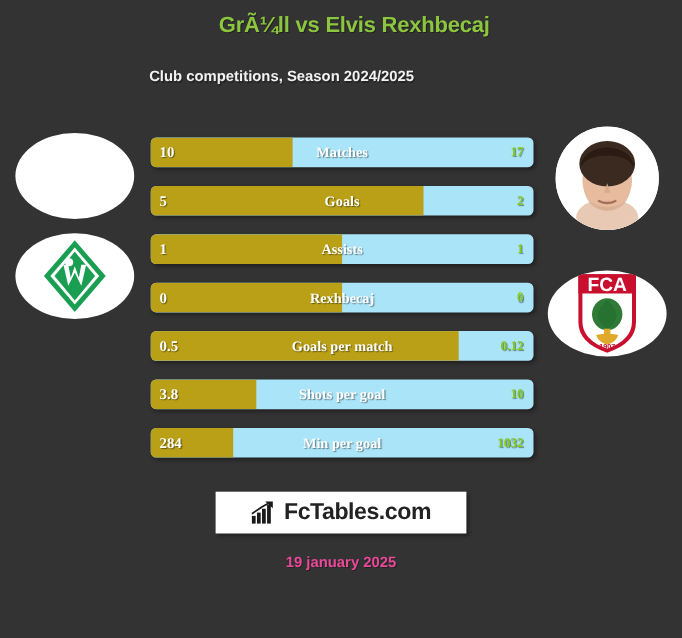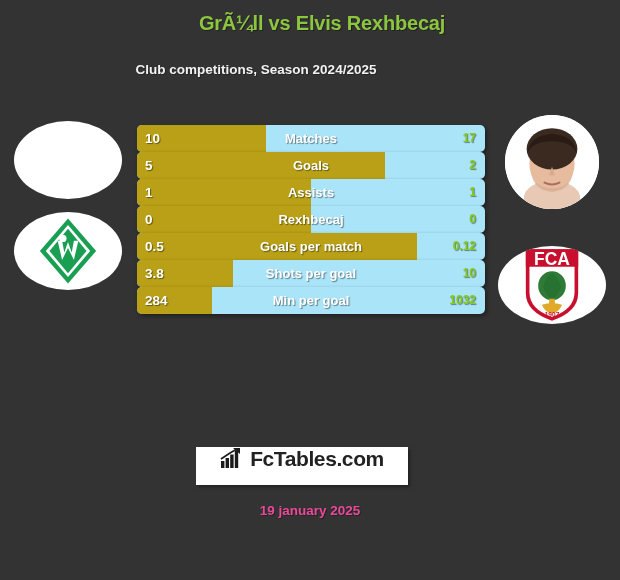--- a/index.html
+++ b/index.html
@@ -102,23 +102,25 @@
   
   .stats {
     position: absolute;
     top: 125px;
     left: 137px;
     width: 348px;
   }
   .stat-row {
     position: relative;
     height: 27px;
+    margin-bottom: 17px;
     border-radius: 5px;
     overflow: visible;
     filter: drop-shadow(2px 2px 2px rgba(0,0,0,0.40));
+    font-family: Liberation Serif, serif;
   }
   .bar-bg {
     position: absolute;
     inset: 0;
     background: #aae4f8;
     border-radius: 5px;
     overflow: hidden;
   }
   .bar-fill {
     position: absolute;
@@ -157,24 +159,25 @@
     font-size: 12px;
     font-weight: bold;
     text-shadow: 1px 1px 1px rgba(0,0,0,0.45);
   }
 
   
   .brand {
     position: absolute;
     top: 447px;
     left: 196px;
-    width: 212px;
+    width: 228px;
     height: 38px;
     background: #ffffff;
     display: flex;
+    align-items: center;
     justify-content: center;
     gap: 6px;
     box-shadow: 2px 2px 3px rgba(0,0,0,0.35);
   }
   .brand-icon { width: 24px; height: 22px; display:block; }
   .brand-text {
     color: #222222;
     font-size: 21px;
     font-weight: bold;
     letter-spacing: -0.4px;

